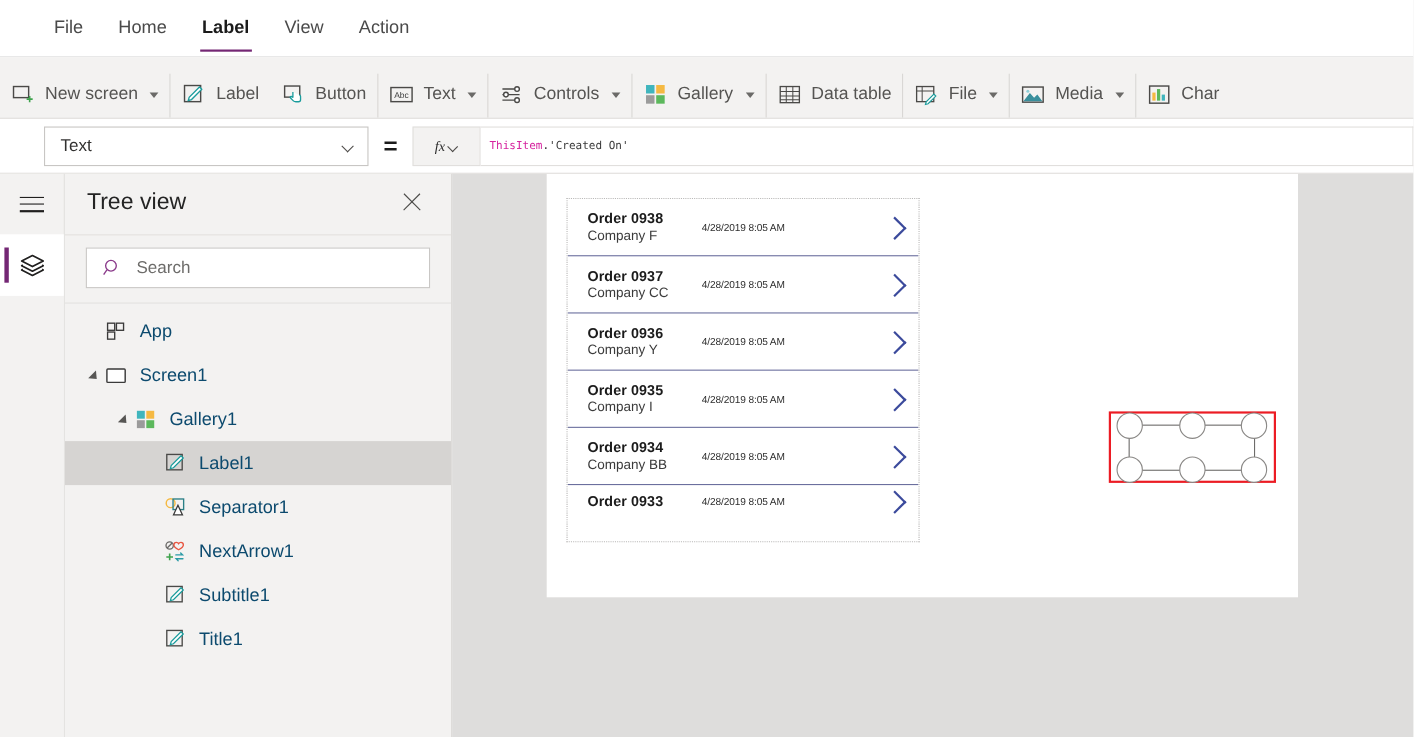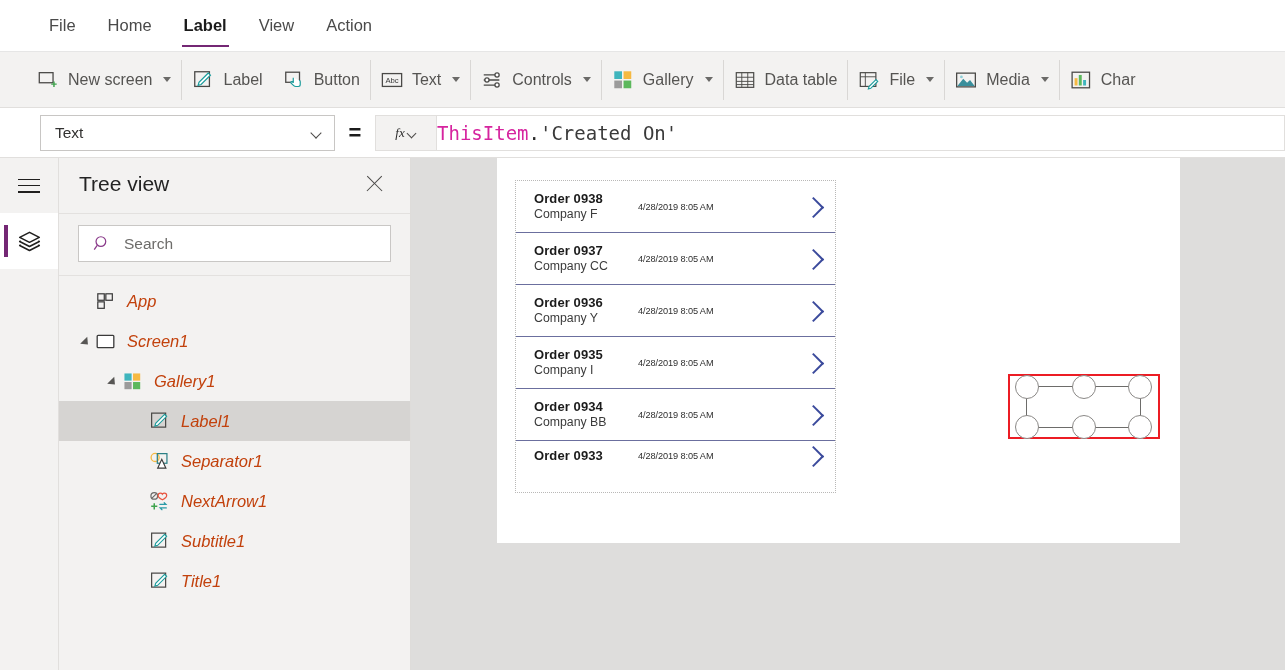--- a/index.html
+++ b/index.html
@@ -42,25 +42,24 @@
     bottom: 4px;
     height: 2.5px;
     background: #742774;
   }
 
   
   .ribbon {
     height: 56px;
     background: #f3f2f1;
     display: flex;
-    align-items: center;
+    align-items: flex-end;
     border-bottom: 1px solid #e1dfdd;
     overflow: hidden;
     position: relative;
-    padding-left: 27px;
   }
   .rb-sep {
     width: 1px;
     height: 40px;
     background: #d9d7d5;
     flex: 0 0 1px;
   }
   .rb-btn {
     display: flex;
     align-items: center;
@@ -162,23 +161,23 @@
     border-bottom: 1.3px solid #4c4a48;
     transform: rotate(45deg);
   }
   .formula-input {
     flex: 1;
     height: 36px;
     border: 1px solid #e1dfdd;
     border-left: none;
     display: flex;
     align-items: center;
-    padding-left: 0;
+    padding-left: 8px;
     font-family: "DejaVu Sans Mono", monospace;
-    font-size: 19px;
+    font-size: 10px;
     background: #fff;
     cursor: text;
     overflow: hidden;
     white-space: nowrap;
   }
   .tok-thisitem { color: #d6249f; }
   .tok-punct { color: #2b2b2b; }
   .tok-ident { color: #3a3a3a; }
 
   
@@ -313,23 +312,22 @@
   .tw-ico {
     width: 21px; height: 21px;
     flex: 0 0 21px;
     display: inline-flex;
     align-items: center;
     justify-content: center;
     margin-right: 11px;
   }
   .tw-label {
     font-size: 16.5px;
-    color: #c2410c;
+    color: #0c4a6e;
     white-space: nowrap;
-    font-style: italic;
   }
 
   
   .canvas {
     flex: 1;
     background: #dedddc;
     position: relative;
     overflow: hidden;
   }
   .appscreen {

